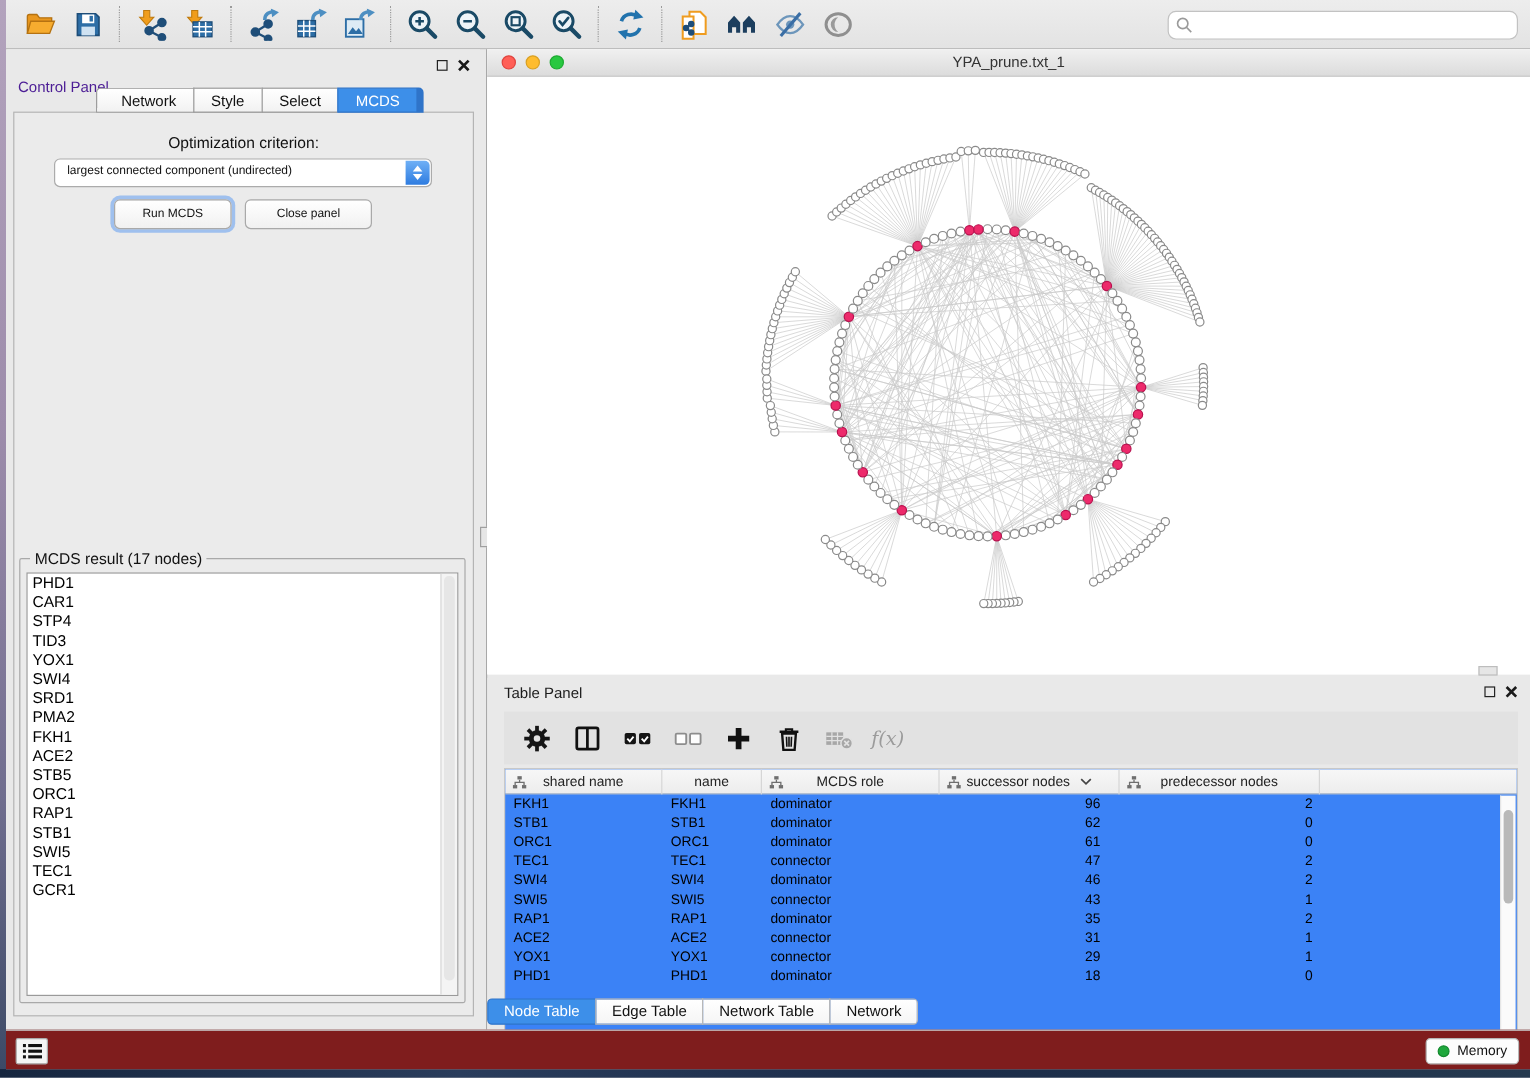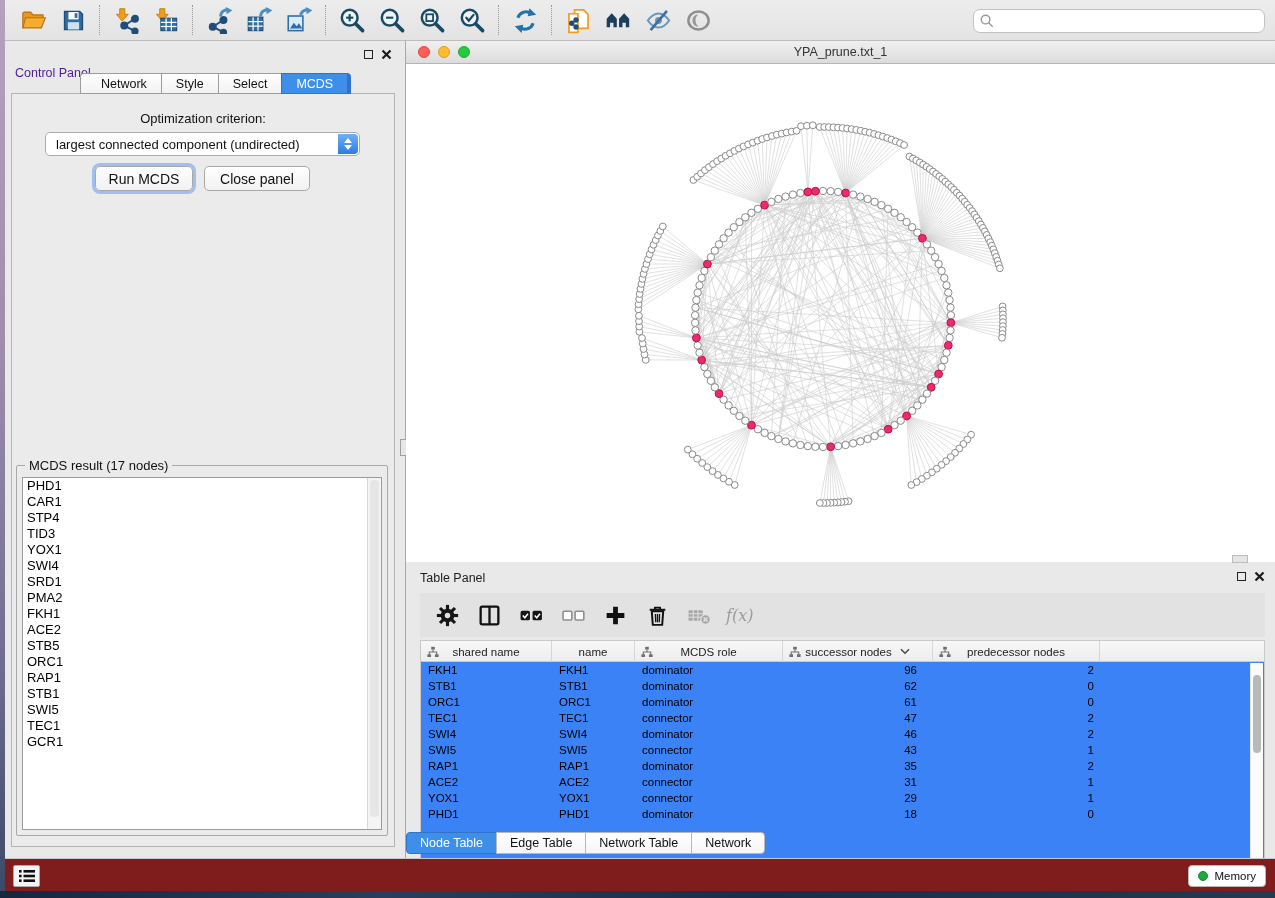--- a/index.html
+++ b/index.html
@@ -30,36 +30,36 @@
   .panel-title { position:absolute; left:9px; top:25px; font-size:12.5px; color:#4c1d95; }
   .win-btns { position:absolute; right:8px; top:8px; display:flex; gap:8px; align-items:center; }
   .float-btn { width:9px; height:9px; border:1.5px solid #222; cursor:pointer; }
   .close-btn { cursor:pointer; line-height:0; }
 
   .cp-tabs { position:absolute; left:74px; top:32px; display:flex; z-index:3; }
   .cp-tab { height:21px; padding:0 14px; font-size:12.5px; color:#111;
     background:linear-gradient(#ffffff,#f2f2f2); border:1px solid #9d9d9d; border-right:none;
     display:flex; align-items:center; cursor:pointer; }
   .cp-tab:first-child { border-radius:4px 0 0 0;padding-left:20px; }
-  .cp-tab:last-child { border-right:4px solid #7f1d1d; border-radius:0 4px 0 0; }
+  .cp-tab:last-child { border-right:6px solid #7f1d1d; border-radius:0 4px 0 0; }
   .cp-tab.active { background:#3d8fe9; color:#fff; border-color:#2f74c9; }
 
   .cp-content { position:absolute; left:5px; top:52px; width:384px; height:754px;
     background:#ebebeb; border:1px solid #b4b4b4; }
   .opt-label { position:absolute; left:0; top:17px; width:100%; text-align:center; font-size:13px; color:#111; }
   .criterion-select { position:absolute; left:33px; top:38px; width:315px; height:24px;
     background:#fff; border:1px solid #ababab; border-radius:5px; cursor:pointer; }
-  .criterion-select .val { position:absolute; left:10px; top:4px; font-size:13px; color:#111; white-space:nowrap; }
+  .criterion-select .val { position:absolute; left:10px; top:4px; font-size:10px; color:#111; white-space:nowrap; }
   .stepper { position:absolute; right:1px; top:1px; width:20px; height:20px; border-radius:0 4px 4px 0;
     background:linear-gradient(#6fb0f6,#2e7ce0); display:flex; flex-direction:column;
     align-items:center; justify-content:center; gap:2px; }
   .tri-up { width:0; height:0; border-left:4px solid transparent; border-right:4px solid transparent; border-bottom:5px solid #fff; }
   .tri-dn { width:0; height:0; border-left:4px solid transparent; border-right:4px solid transparent; border-top:5px solid #fff; }
   .btn { position:absolute; height:25px; background:linear-gradient(#ffffff,#f1f1f1);
-    border:1px solid #a9a9a9; border-radius:5px; font-size:14px; color:#111;
+    border:1px solid #a9a9a9; border-radius:5px; font-size:10px; color:#111;
     display:flex; align-items:center; justify-content:center; cursor:pointer; }
   .btn.run { left:83px; top:72px; width:98px; box-shadow:0 0 0 3px rgba(96,156,240,.55); }
   .btn.closep { left:192px; top:72px; width:106px; }
 
   .group-box { position:absolute; left:4px; top:371px; width:372px; height:371px;
     border:1px solid #a9a9a9; border-radius:2px; }
   .group-box legend { position:absolute; left:8px; top:-8px; background:#ebebeb; padding:0 4px;
     font-size:13px; color:#111; }
   .mcds-list { position:absolute; left:5px; top:11px; right:5px; bottom:5px; background:#fff;
     border:1px solid #9a9a9a; overflow:hidden; }

